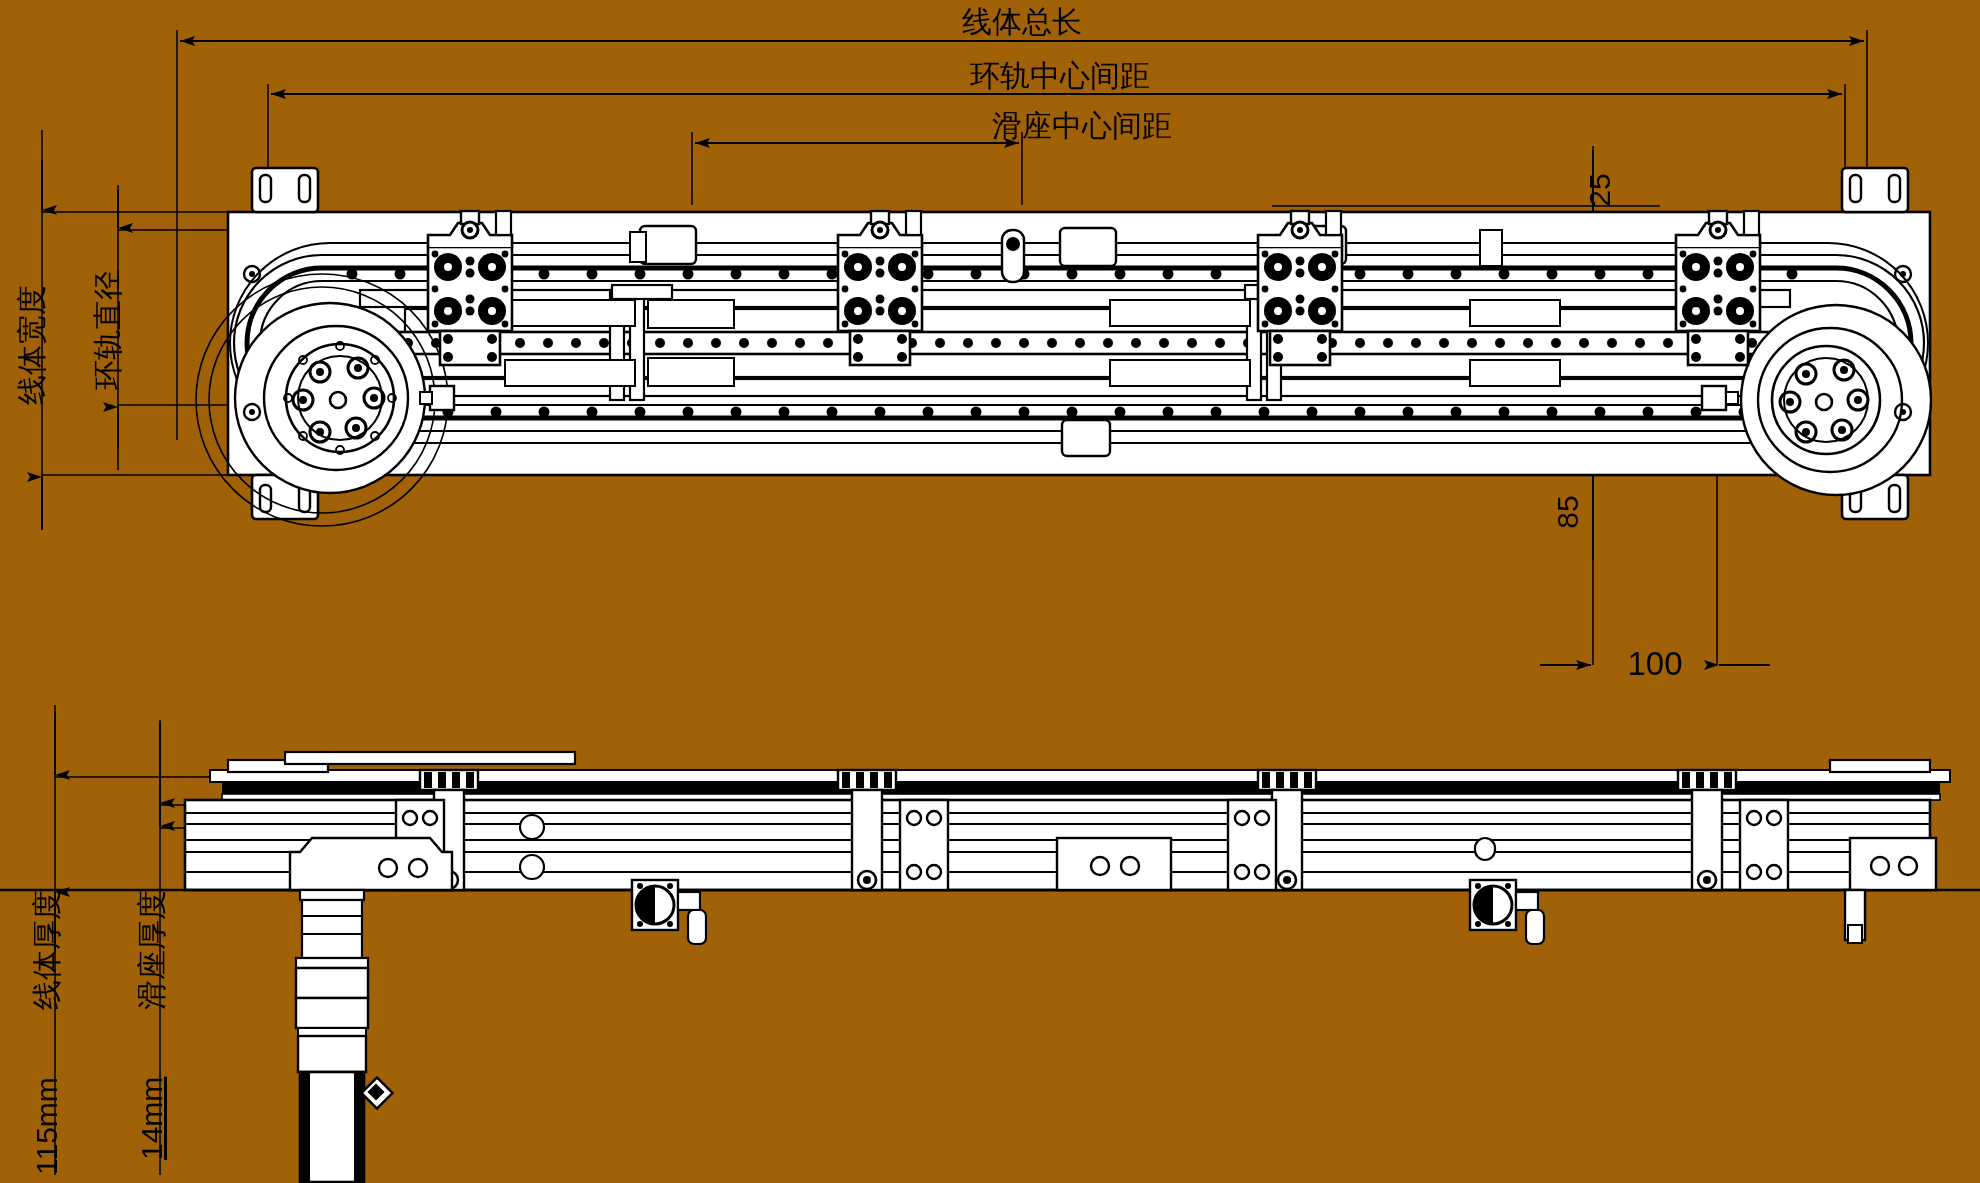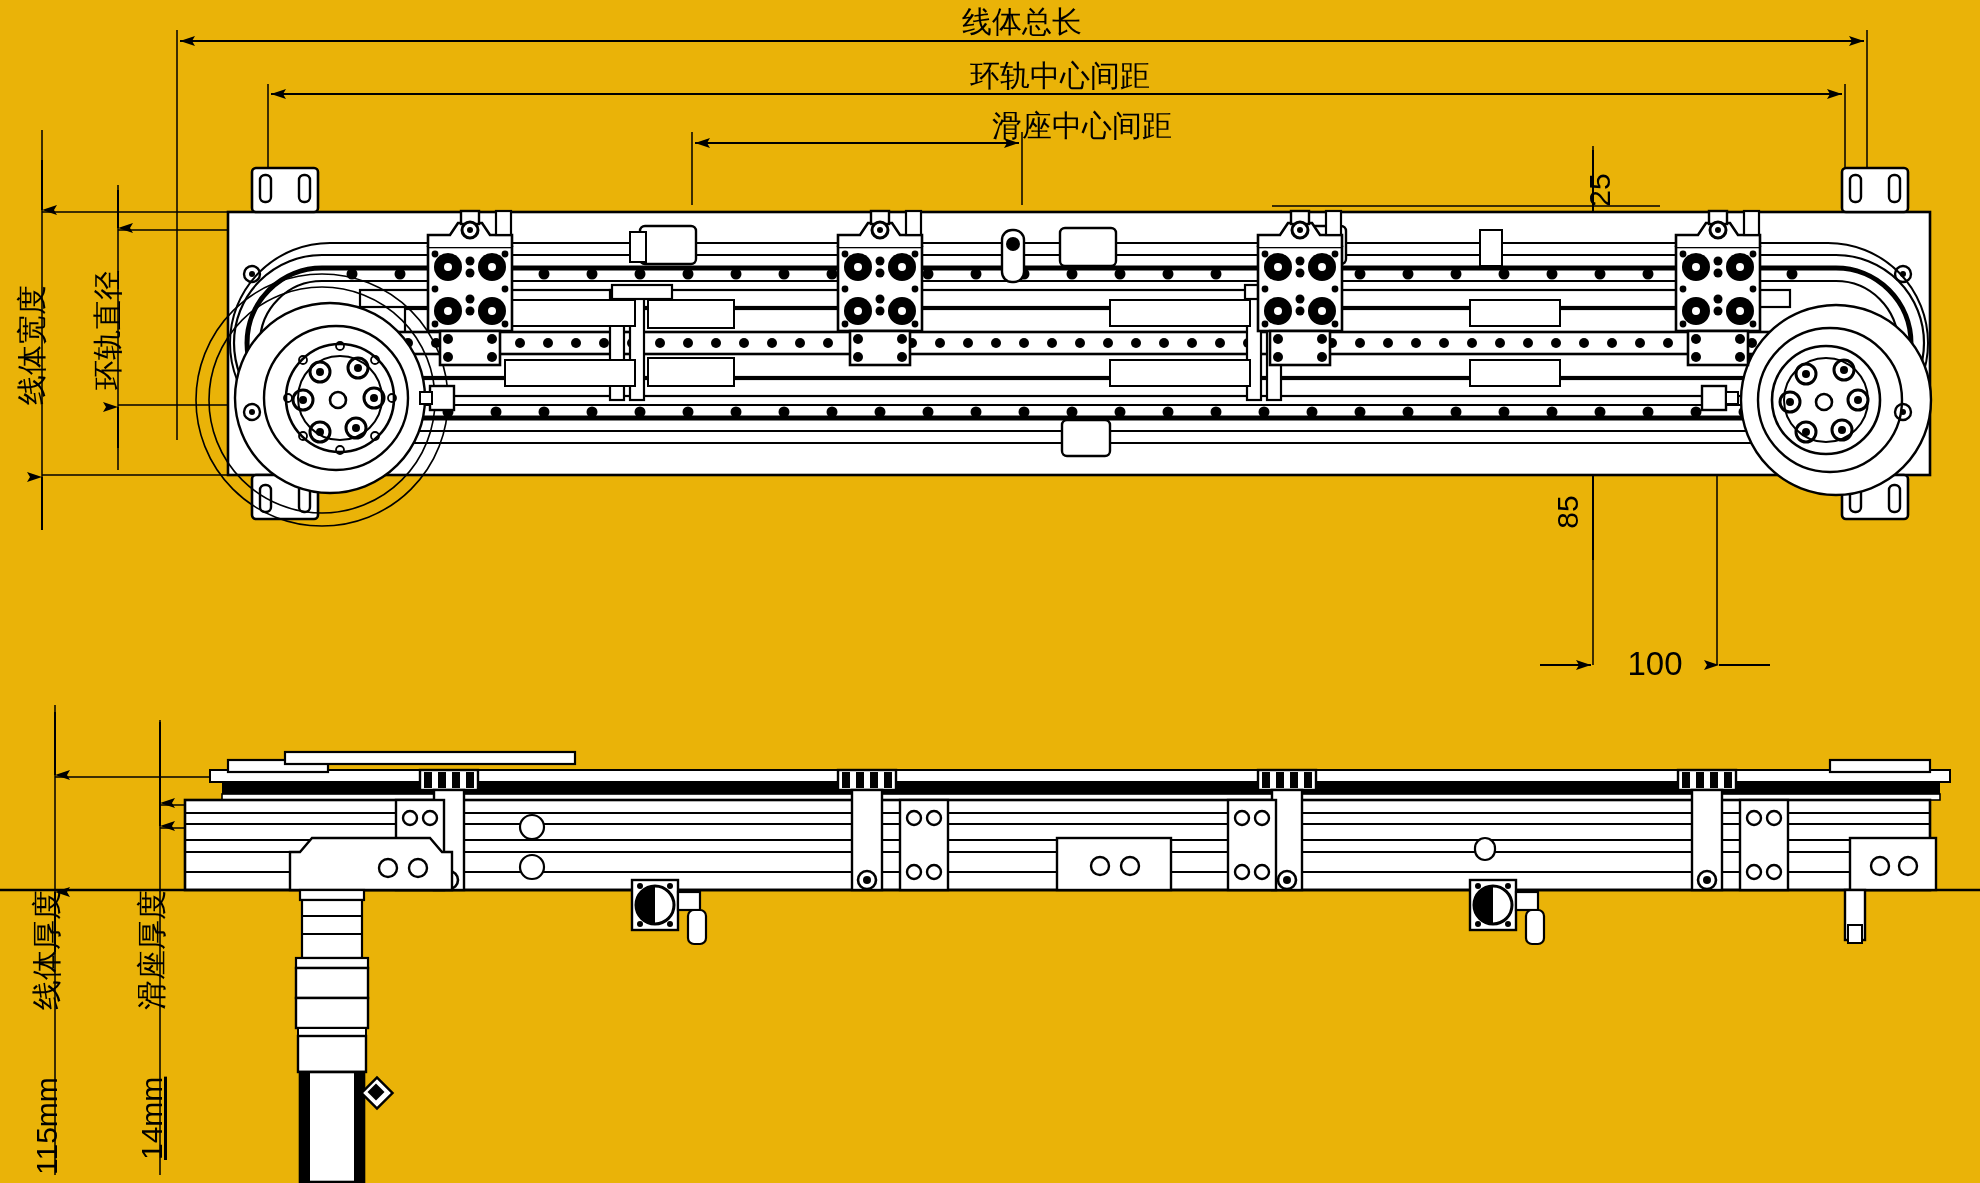--- a/index.html
+++ b/index.html
@@ -1,19 +1,19 @@
 <!DOCTYPE html>
 <html><head>
 <meta charset="utf-8">
 <title>Ring Track Conveyor Engineering Drawing</title>
 <style>
   html,body{margin:0;padding:0;background:#ffffff;}
   body{width:1980px;height:1183px;overflow:hidden;
        font-family:"Liberation Serif",serif;color:#000;}
-  #sheet{position:relative;width:1980px;height:1183px;background:#eab308;}
+  #sheet{position:relative;width:1980px;height:1183px;background:#a16207;}
   svg#drawing{position:absolute;left:0;top:0;width:1980px;height:1183px;}
   .dimtext{font-family:"Liberation Sans",sans-serif;font-weight:400;}
   .lbl-cjk{font-family:"DejaVu Sans",sans-serif;}
 </style>
 </head>
 <body>
 
 <div id="sheet">
 
 <svg id="drawing" viewBox="0 0 1980 1183" xmlns="http://www.w3.org/2000/svg">

